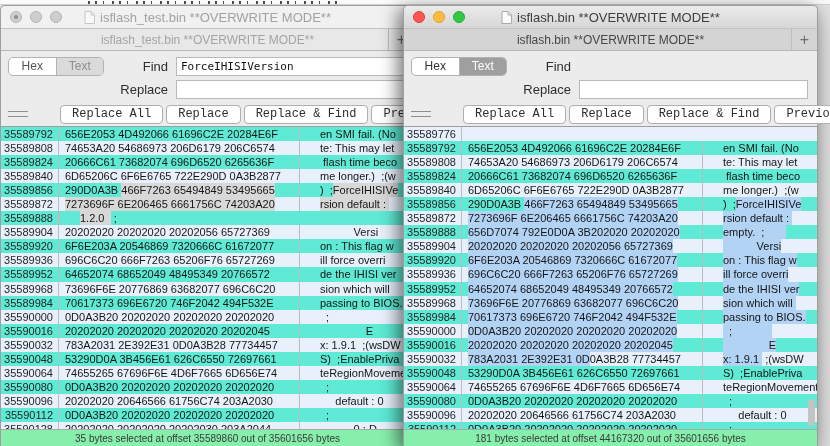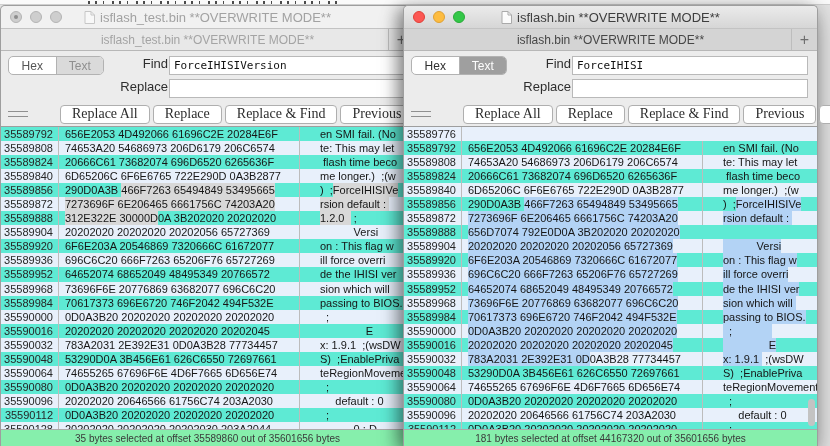--- a/index.html
+++ b/index.html
@@ -33,36 +33,36 @@
   .back .docicon{opacity:.55}
 
   .tabbar{height:22px;flex:none;position:relative;display:flex;align-items:center;justify-content:center;
     font-size:12px;border-bottom:1px solid #b7b7b7;white-space:nowrap}
   .front .tabbar{background:#d4d4d4;color:#474747}
   .back  .tabbar{background:#e8e8e8;color:#a4a4a4}
   .tab-add{position:absolute;right:0;top:0;width:26px;height:100%;border-left:1px solid #bdbdbd;
     display:flex;align-items:center;justify-content:center;font-size:16px;color:#6f6f6f}
 
   .findpanel{flex:none;padding:5px 7px 3px;display:flex;flex-direction:column;gap:3px}
-  .frow{display:flex;align-items:flex-start;height:20px}
+  .frow{display:flex;align-items:center;height:20px}
   .segctrl{width:96px;flex:none;display:flex;height:19px;border:1px solid #b2b2b2;border-radius:5px;overflow:hidden;background:#fff;font-size:12px}
   .seg{flex:1;display:flex;align-items:center;justify-content:center}
   .seg-hex{border-right:1px solid #b2b2b2;color:#2f2f2f}
   .front .seg-text{background:#9f9f9f;color:#fdfdfd}
   .back  .seg-text{background:#dadada;color:#8f8f8f}
   .back  .seg-hex{color:#555}
   .fspacer{width:96px;flex:none}
-  .flabel{width:64px;flex:none;text-align:right;font-size:13px;color:#2e2e2e;margin-right:1px}
+  .flabel{width:64px;flex:none;text-align:right;font-size:13px;color:#2e2e2e;margin-right:8px}
   .finput{flex:1;height:19px;border:1px solid #b9b9b9;background:#fff;
     font-family:"DejaVu Sans Mono",monospace;font-size:11px;padding:0 4px;color:#101010;margin-right:2px;outline:none}
 
   .btnrow{flex:none;height:24px;display:flex;align-items:center;padding-left:7px}
   .grip{width:20px;height:6px;border-top:1px solid #8f8f8f;border-bottom:1px solid #8f8f8f;margin-right:32px;flex:none}
   .btn{height:19px;padding:0 11px;background:#fff;border:1px solid #afafaf;border-radius:4px;
-    font-size:14px;color:#2d2d2d;margin-right:3px;font-family:Liberation Serif, serif;white-space:nowrap}
+    font-size:12px;color:#2d2d2d;margin-right:3px;font-family:Liberation Mono, monospace;white-space:nowrap}
 
   .hexarea{flex:1;min-height:0;position:relative;overflow:hidden;background:#5eead4;border-top:1px solid #9e9e9e;
     font-family:Liberation Sans, sans-serif;font-size:11px;color:#161616}
   .hexrow{display:flex;height:14.05px;line-height:14.05px;white-space:pre}
   .hexrow.alt{background:var(--zebra,#e8f0fb)}
   .col-addr{flex:none;width:58px;text-align:right;padding-right:5px;border-right:1px solid #bcbcbc;color:#262626}
   .col-hex{flex:none;width:240px;padding-left:6px}
   .col-text{flex:1;min-width:0;border-left:1px solid #bcbcbc;padding-left:20px;overflow:hidden}
   .sel {background:var(--sel,#b3d3f5);display:inline-block;height:100%}
   .isel{background:var(--isel,#d8d8d8);display:inline-block;height:100%}
@@ -124,21 +124,21 @@
       <button class="btn">Previous</button>
       <button class="btn">Next</button>
     </div>
     <div class="hexarea">
         <div class="hexrow"><span class="col-addr">35589792</span><span class="col-hex">656E2053 4D492066 61696C2E 20284E6F</span><span class="col-text">en SMI fail. (No</span></div>
         <div class="hexrow alt"><span class="col-addr">35589808</span><span class="col-hex">74653A20 54686973 206D6179 206C6574</span><span class="col-text">te: This may let</span></div>
         <div class="hexrow"><span class="col-addr">35589824</span><span class="col-hex">20666C61 73682074 696D6520 6265636F</span><span class="col-text"> flash time beco</span></div>
         <div class="hexrow alt"><span class="col-addr">35589840</span><span class="col-hex">6D65206C 6F6E6765 722E290D 0A3B2877</span><span class="col-text">me longer.)  ;(w</span></div>
         <div class="hexrow"><span class="col-addr">35589856</span><span class="col-hex">290D0A3B <span class="isel">466F7263 65494849 53495665</span></span><span class="col-text">)  ;<span class="isel">ForceIHISIVe</span></span></div>
         <div class="hexrow alt"><span class="col-addr">35589872</span><span class="col-hex"><span class="isel">7273696F 6E206465 6661756C 74203A20</span></span><span class="col-text"><span class="isel">rsion default : </span></span></div>
-        <div class="hexrow"><span class="col-addr">35589888</span><span class="col-hex"><span class="isel">312E322E 30000D</span>0A 3B202020 20202020</span><span class="col-text"><span class="isel">1.2.0  </span> ;       </span></div>
+        <div class="hexrow"><span class="col-addr">35589888</span><span class="col-text"><span class="isel">1.2.0  </span> ;       </span></div>
         <div class="hexrow alt"><span class="col-addr">35589904</span><span class="col-hex">20202020 20202020 20202056 65727369</span><span class="col-text">           Versi</span></div>
         <div class="hexrow"><span class="col-addr">35589920</span><span class="col-hex">6F6E203A 20546869 7320666C 61672077</span><span class="col-text">on : This flag w</span></div>
         <div class="hexrow alt"><span class="col-addr">35589936</span><span class="col-hex">696C6C20 666F7263 65206F76 65727269</span><span class="col-text">ill force overri</span></div>
         <div class="hexrow"><span class="col-addr">35589952</span><span class="col-hex">64652074 68652049 48495349 20766572</span><span class="col-text">de the IHISI ver</span></div>
         <div class="hexrow alt"><span class="col-addr">35589968</span><span class="col-hex">73696F6E 20776869 63682077 696C6C20</span><span class="col-text">sion which will </span></div>
         <div class="hexrow"><span class="col-addr">35589984</span><span class="col-hex">70617373 696E6720 746F2042 494F532E</span><span class="col-text">passing to BIOS.</span></div>
         <div class="hexrow alt"><span class="col-addr">35590000</span><span class="col-hex">0D0A3B20 20202020 20202020 20202020</span><span class="col-text">  ;             </span></div>
         <div class="hexrow"><span class="col-addr">35590016</span><span class="col-hex">20202020 20202020 20202020 20202045</span><span class="col-text">               E</span></div>
         <div class="hexrow alt"><span class="col-addr">35590032</span><span class="col-hex">783A2031 2E392E31 0D0A3B28 77734457</span><span class="col-text">x: 1.9.1  ;(wsDW</span></div>
         <div class="hexrow"><span class="col-addr">35590048</span><span class="col-hex">53290D0A 3B456E61 626C6550 72697661</span><span class="col-text">S)  ;EnablePriva</span></div>
@@ -174,21 +174,20 @@
       <span>isflash.bin **OVERWRITE MODE**</span>
       <span class="tab-add">+</span>
     </div>
     <div class="findpanel">
       <div class="frow">
         <div class="segctrl">
           <span class="seg seg-hex">Hex</span>
           <span class="seg seg-text">Text</span>
         </div>
         <span class="flabel">Find</span>
-        <input class="finput" value="ForceIHISI" style="">
       </div>
       <div class="frow">
         <span class="fspacer"></span>
         <span class="flabel">Replace</span>
         <input class="finput" value="" style="">
       </div>
     </div>
     <div class="btnrow">
       <span class="grip"></span>
       <button class="btn">Replace All</button>
@@ -199,21 +198,21 @@
     </div>
     <div class="hexarea">
       <div class="thumb"></div>
     <div class="hexrow alt"><span class="col-addr">35589776</span></div>
         <div class="hexrow"><span class="col-addr">35589792</span><span class="col-hex">656E2053 4D492066 61696C2E 20284E6F</span><span class="col-text">en SMI fail. (No</span></div>
         <div class="hexrow alt"><span class="col-addr">35589808</span><span class="col-hex">74653A20 54686973 206D6179 206C6574</span><span class="col-text">te: This may let</span></div>
         <div class="hexrow"><span class="col-addr">35589824</span><span class="col-hex">20666C61 73682074 696D6520 6265636F</span><span class="col-text"> flash time beco</span></div>
         <div class="hexrow alt"><span class="col-addr">35589840</span><span class="col-hex">6D65206C 6F6E6765 722E290D 0A3B2877</span><span class="col-text">me longer.)  ;(w</span></div>
         <div class="hexrow"><span class="col-addr">35589856</span><span class="col-hex">290D0A3B <span class="sel">466F7263 65494849 53495665</span></span><span class="col-text">)  ;<span class="sel">ForceIHISIVe</span></span></div>
         <div class="hexrow alt"><span class="col-addr">35589872</span><span class="col-hex"><span class="sel">7273696F 6E206465 6661756C 74203A20</span></span><span class="col-text"><span class="sel">rsion default : </span></span></div>
-        <div class="hexrow"><span class="col-addr">35589888</span><span class="col-hex"><span class="sel">656D7074 792E0D0A 3B202020 20202020</span></span></div>
+        <div class="hexrow"><span class="col-addr">35589888</span><span class="col-hex"><span class="sel">656D7074 792E0D0A 3B202020 20202020</span></span><span class="col-text"><span class="sel">empty.  ;       </span></span></div>
         <div class="hexrow alt"><span class="col-addr">35589904</span><span class="col-hex"><span class="sel">20202020 20202020 20202056 65727369</span></span><span class="col-text"><span class="sel">           Versi</span></span></div>
         <div class="hexrow"><span class="col-addr">35589920</span><span class="col-hex"><span class="sel">6F6E203A 20546869 7320666C 61672077</span></span><span class="col-text"><span class="sel">on : This flag w</span></span></div>
         <div class="hexrow alt"><span class="col-addr">35589936</span><span class="col-hex"><span class="sel">696C6C20 666F7263 65206F76 65727269</span></span><span class="col-text"><span class="sel">ill force overri</span></span></div>
         <div class="hexrow"><span class="col-addr">35589952</span><span class="col-hex"><span class="sel">64652074 68652049 48495349 20766572</span></span><span class="col-text"><span class="sel">de the IHISI ver</span></span></div>
         <div class="hexrow alt"><span class="col-addr">35589968</span><span class="col-hex"><span class="sel">73696F6E 20776869 63682077 696C6C20</span></span><span class="col-text"><span class="sel">sion which will </span></span></div>
         <div class="hexrow"><span class="col-addr">35589984</span><span class="col-hex"><span class="sel">70617373 696E6720 746F2042 494F532E</span></span><span class="col-text"><span class="sel">passing to BIOS.</span></span></div>
         <div class="hexrow alt"><span class="col-addr">35590000</span><span class="col-hex"><span class="sel">0D0A3B20 20202020 20202020 20202020</span></span><span class="col-text"><span class="sel">  ;             </span></span></div>
         <div class="hexrow"><span class="col-addr">35590016</span><span class="col-hex"><span class="sel">20202020 20202020 20202020 20202045</span></span><span class="col-text"><span class="sel">               E</span></span></div>
         <div class="hexrow alt"><span class="col-addr">35590032</span><span class="col-hex"><span class="sel">783A2031 2E392E31 0D</span>0A3B28 77734457</span><span class="col-text"><span class="sel">x: 1.9.1 </span> ;(wsDW</span></div>
         <div class="hexrow"><span class="col-addr">35590048</span><span class="col-hex">53290D0A 3B456E61 626C6550 72697661</span><span class="col-text">S)  ;EnablePriva</span></div>

